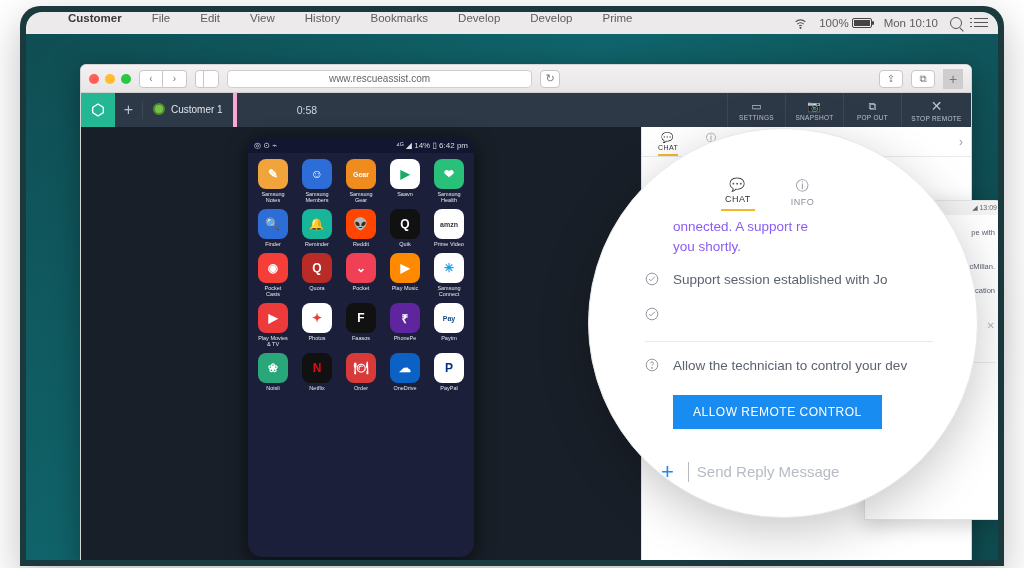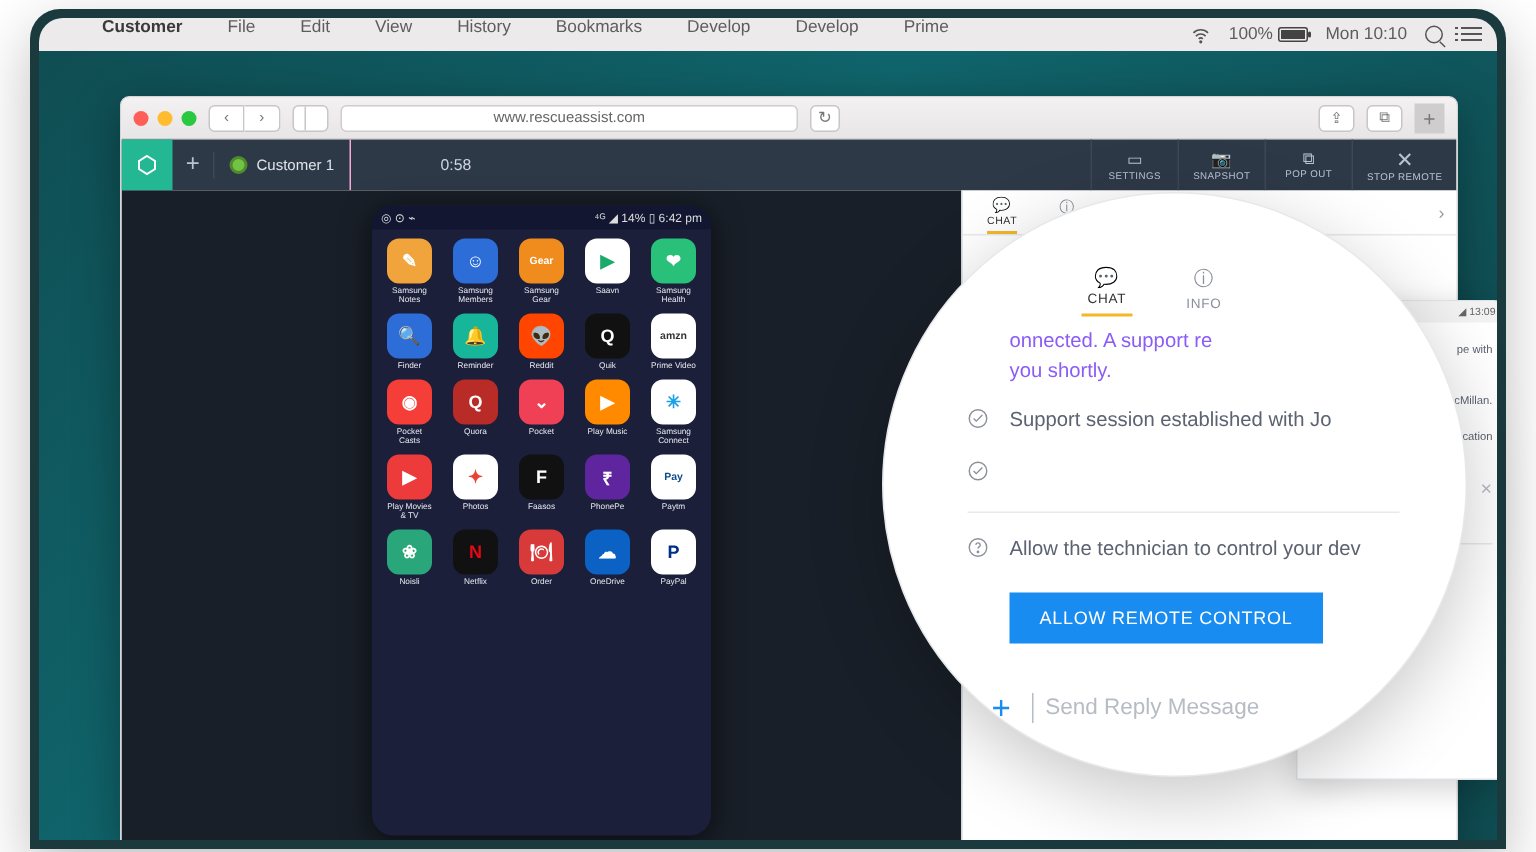--- a/index.html
+++ b/index.html
@@ -62,21 +62,21 @@
   
   .app { position:absolute; top:28px; left:0; right:0; bottom:0; display:flex; }
 
   .app-toolbar {
     position:absolute; top:0; left:0; right:0; height:34px;
     background:#2e3948; color:#dfe3ea; display:flex; align-items:center; font-size:10px;
   }
   .app-logo{width:34px;height:34px;background:#24b793;display:flex;align-items:center;justify-content:center;}
   .app-logo svg{width:16px;height:16px;fill:none;stroke:#fff;stroke-width:2;}
   .plus-tab{width:28px;display:flex;align-items:center;justify-content:center;font-size:16px;color:#b8c2d2;border-right:1px solid #3c4757;}
-  .cust-tab{display:flex;align-items:center;gap:6px;padding:12px 10px;border-right:1px solid #f9a8d4;height:100%;}
+  .cust-tab{display:flex;align-items:flex-end;gap:6px;padding:12px 10px;border-right:4px solid #f9a8d4;height:100%;}
   .status-dot{width:12px;height:12px;border-radius:50%;background:#72c244;border:2px solid #4f8b2e;}
   .timer{margin-left:60px;font-size:10.5px;color:#cfd6e2;}
   .tool-icons{margin-left:auto;display:flex;height:100%;}
   .ticon{width:58px;border-left:1px solid #3c4757;display:flex;flex-direction:column;align-items:center;justify-content:center;gap:1px;color:#b8c2d2;}
   .ticon .glyph{font-size:11px;}
   .ticon .lbl{font-size:6.5px;letter-spacing:.3px;}
   .ticon.stop{width:70px;}
   .ticon.stop .glyph{font-size:14px;}
 
   

